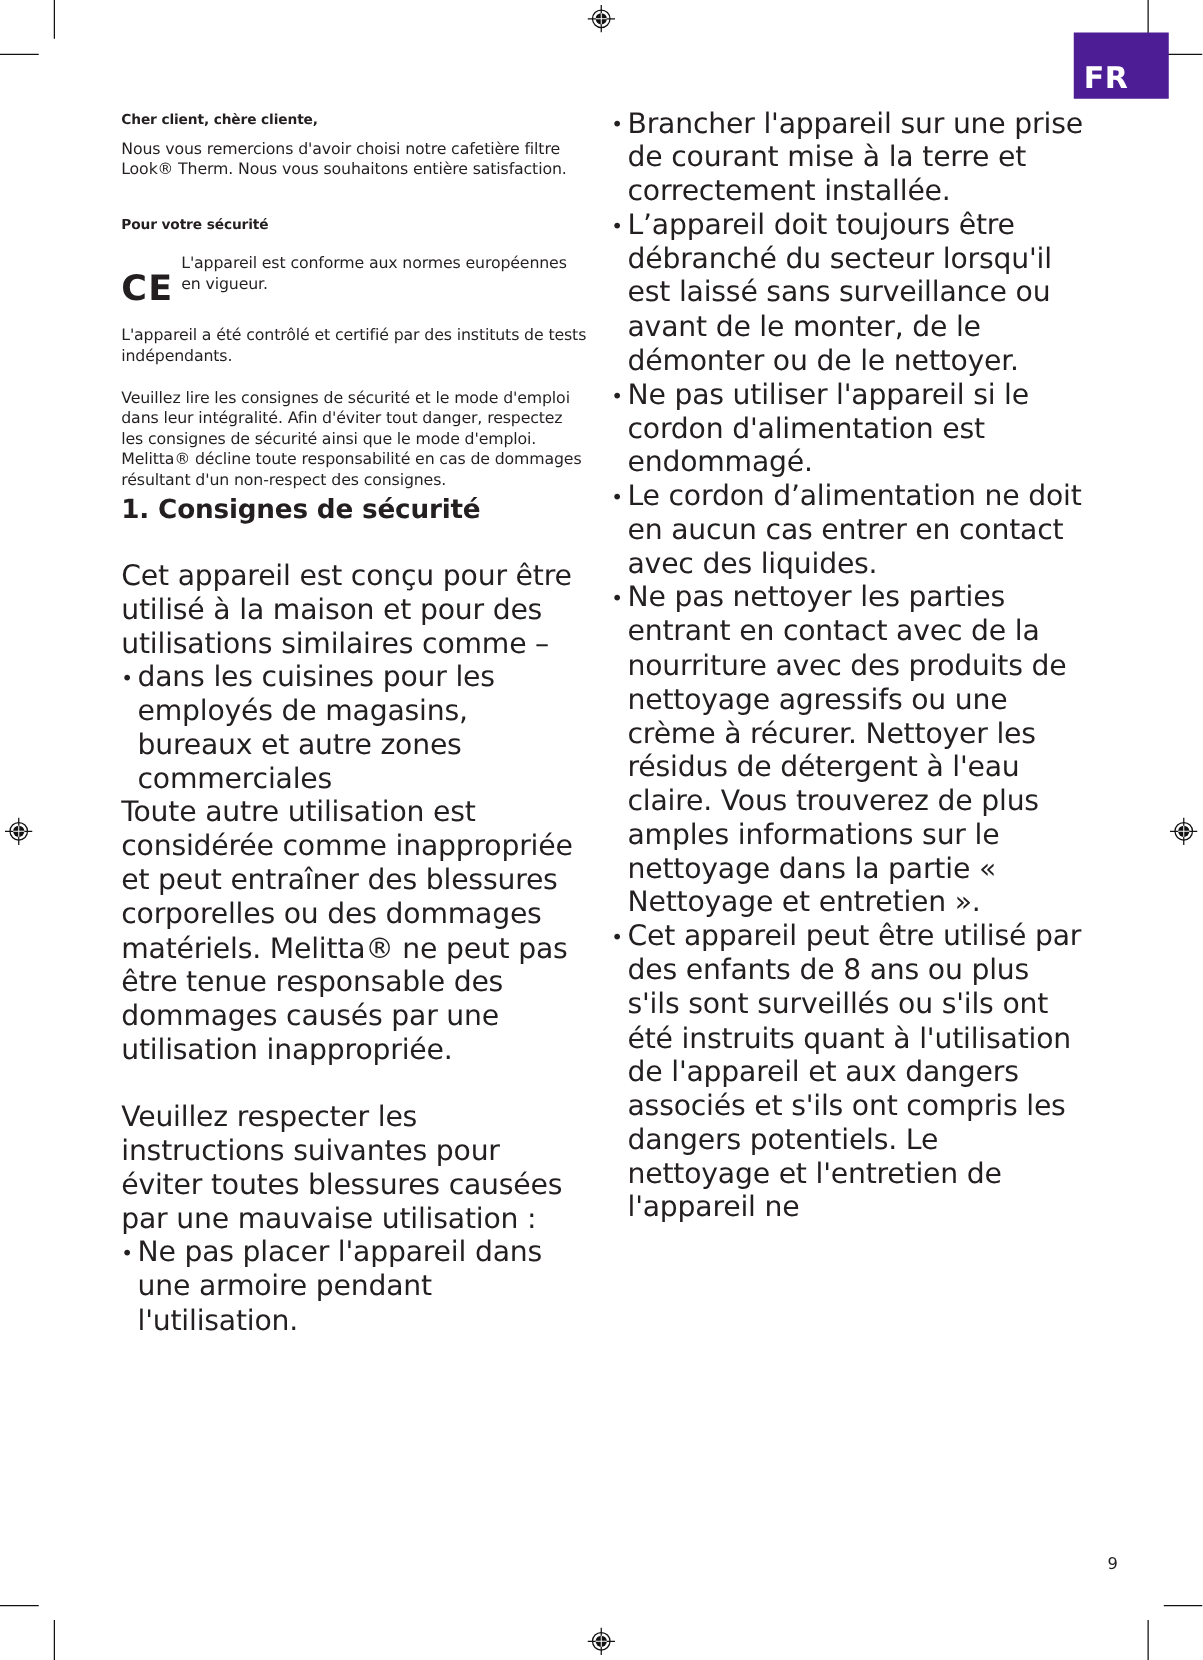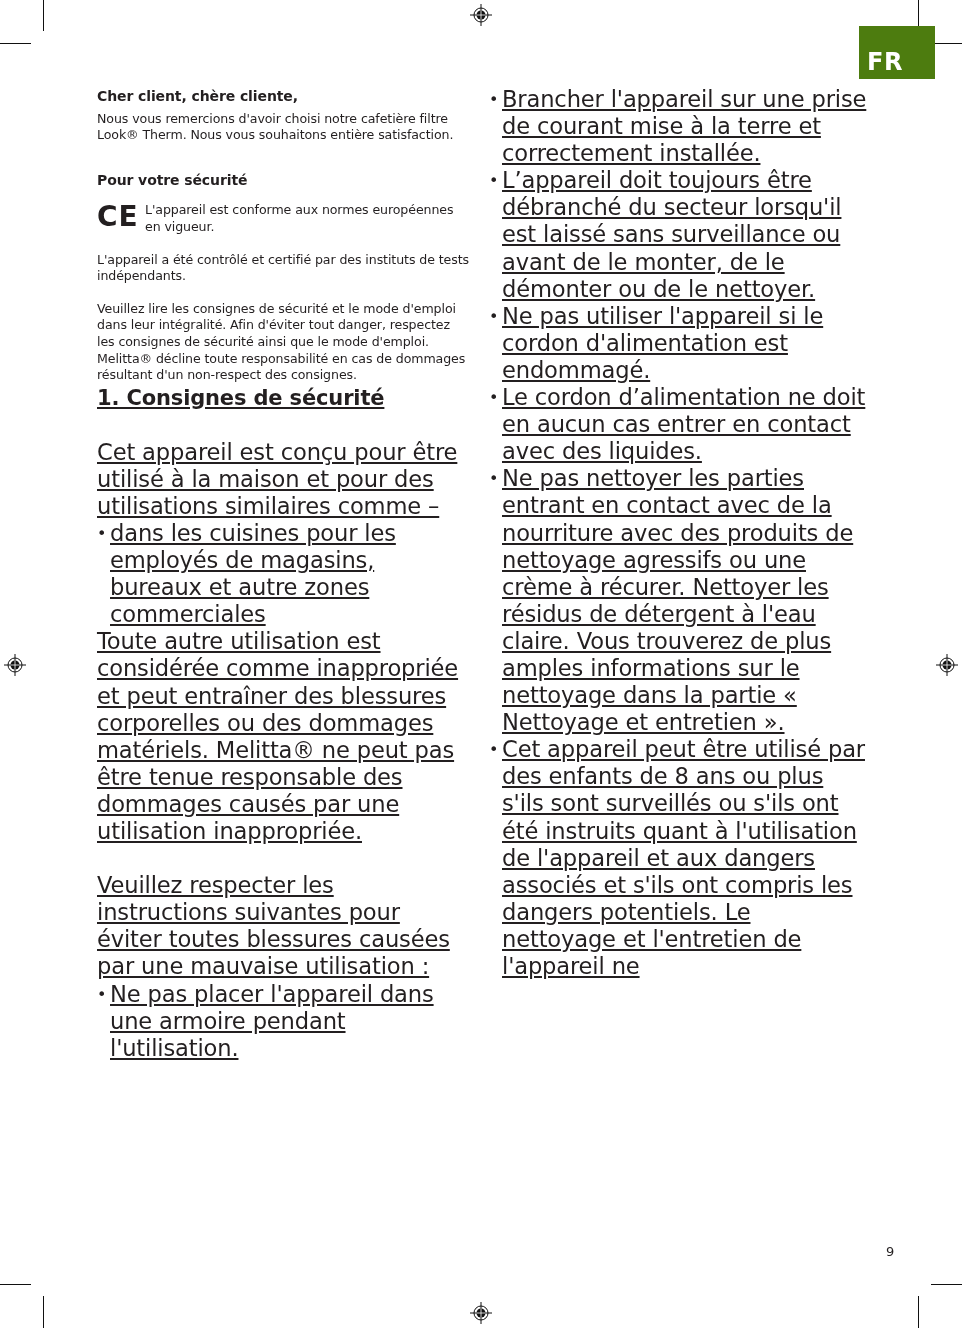--- a/index.html
+++ b/index.html
@@ -1,35 +1,35 @@
 <!DOCTYPE html>
 <html><head>
 <meta charset="utf-8">
 <style>
   html, body { margin:0; padding:0; background:#ffffff; }
   body { width:962px; height:1328px; position:relative; overflow:hidden; color:#231f20; font-family:"DejaVu Sans", sans-serif; }
   .crop { position:absolute; background:#111; }
   .reg { position:absolute; width:22px; height:22px; }
-  .fr-tab { position:absolute; left:859px; top:26px; width:76px; height:53px; background:#4d7c0f; color:#fff; font-family:"DejaVu Sans", sans-serif; font-weight:bold; font-size:24px; box-sizing:border-box; padding:22px 0 0 8px; line-height:28px; letter-spacing:0.5px; }
+  .fr-tab { position:absolute; left:859px; top:26px; width:76px; height:53px; background:#4c1d95; color:#fff; font-family:"DejaVu Sans", sans-serif; font-weight:bold; font-size:24px; box-sizing:border-box; padding:22px 0 0 8px; line-height:28px; letter-spacing:0.5px; }
   .col { position:absolute; }
   #left { left:97px; top:88px; width:372px; }
   #right { left:489px; top:86px; width:380px; }
   .small { font-size:12.6px; line-height:16.6px; letter-spacing:-0.1px; }
   .small p { margin:0; }
-  .bold-head { font-weight:bold; font-size:14px; }
+  .bold-head { font-weight:bold; font-size:11px; }
   .gap6 { height:6px; }
   .gap12 { height:16px; }
-  .big { font-size:22.6px; line-height:27.1px; letter-spacing:-0.15px;text-decoration:underline; }
+  .big { font-size:22.6px; line-height:27.1px; letter-spacing:-0.15px; }
   .big p { margin:0; }
   .h1 { font-weight:bold; font-size:21px; margin:16px 0 0 0; line-height:28px; }
   ul.bul { list-style:none; margin:0; padding:0; }
   ul.bul li { position:relative; padding-left:13px; }
   ul.bul li::before { content:"•"; position:absolute; left:0; top:0; font-size:16px; }
   .ce-row { display:flex; align-items:flex-start; margin-top:14px; }
-  .ce { font-size:28px; font-weight:bold; letter-spacing:1px; width:48px; line-height:26px; margin-top:2px; font-family:"DejaVu Sans", sans-serif; }
+  .ce { font-size:28px; font-weight:bold; letter-spacing:1px; width:48px; line-height:26px; margin-top:16px; font-family:"DejaVu Sans", sans-serif; }
   .ce-text { flex:1; }
   .page-num { position:absolute; left:886px; top:1244px; font-size:13px; }
 </style>
 </head>
 <body>
 
 <div class="crop" style="left:43px;top:0;width:1px;height:31px;"></div>
 <div class="crop" style="left:0;top:43px;width:31px;height:1px;"></div>
 <div class="crop" style="left:918px;top:0;width:1px;height:31px;"></div>
 <div class="crop" style="left:931px;top:43px;width:31px;height:1px;"></div>

